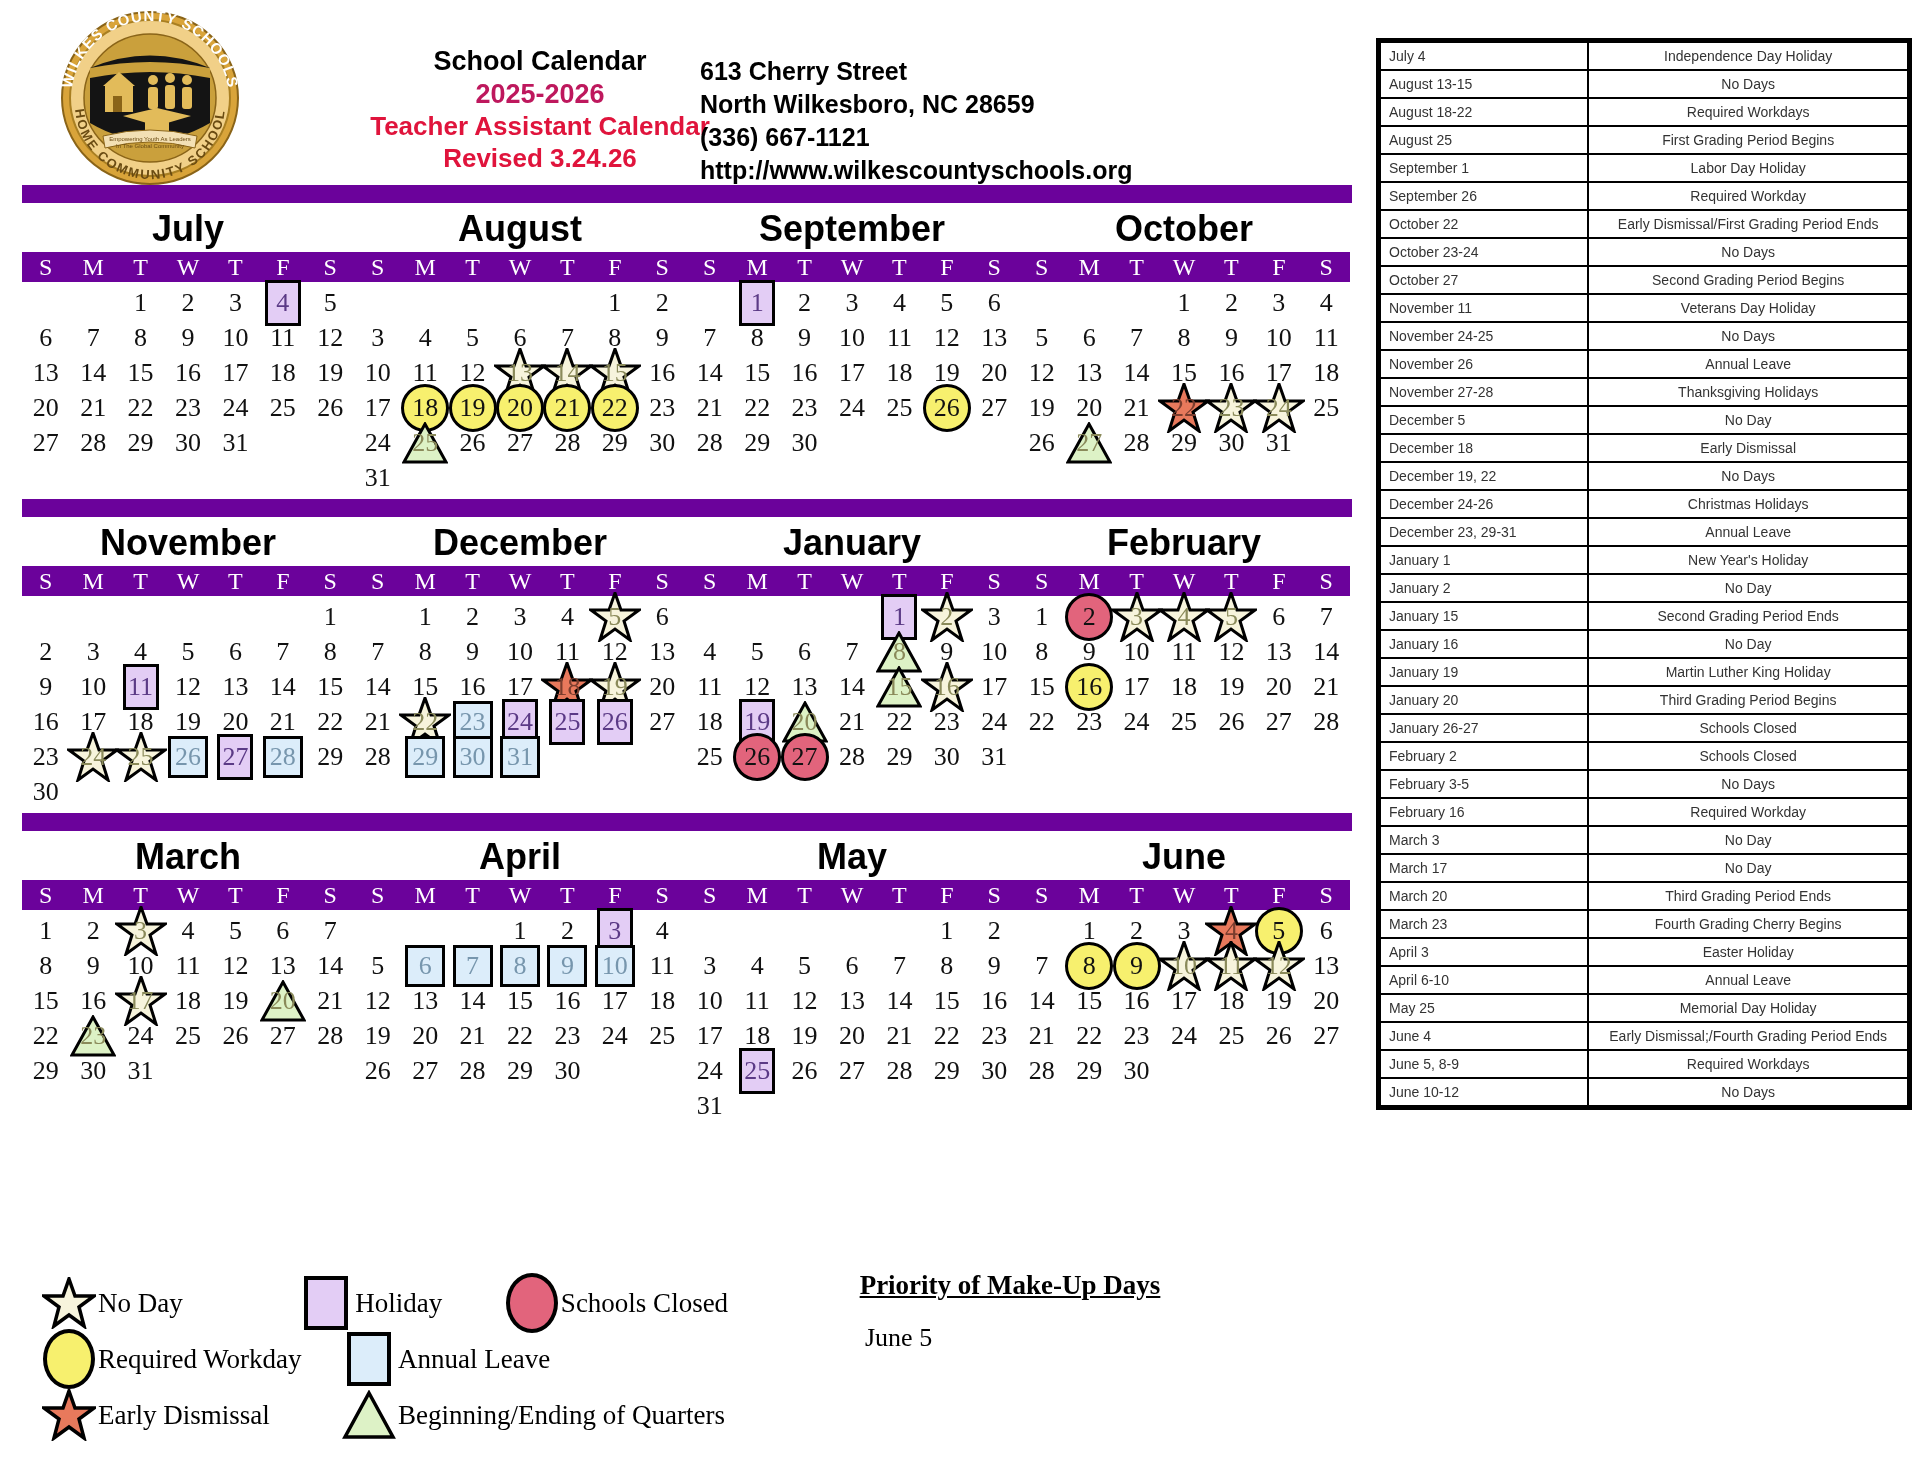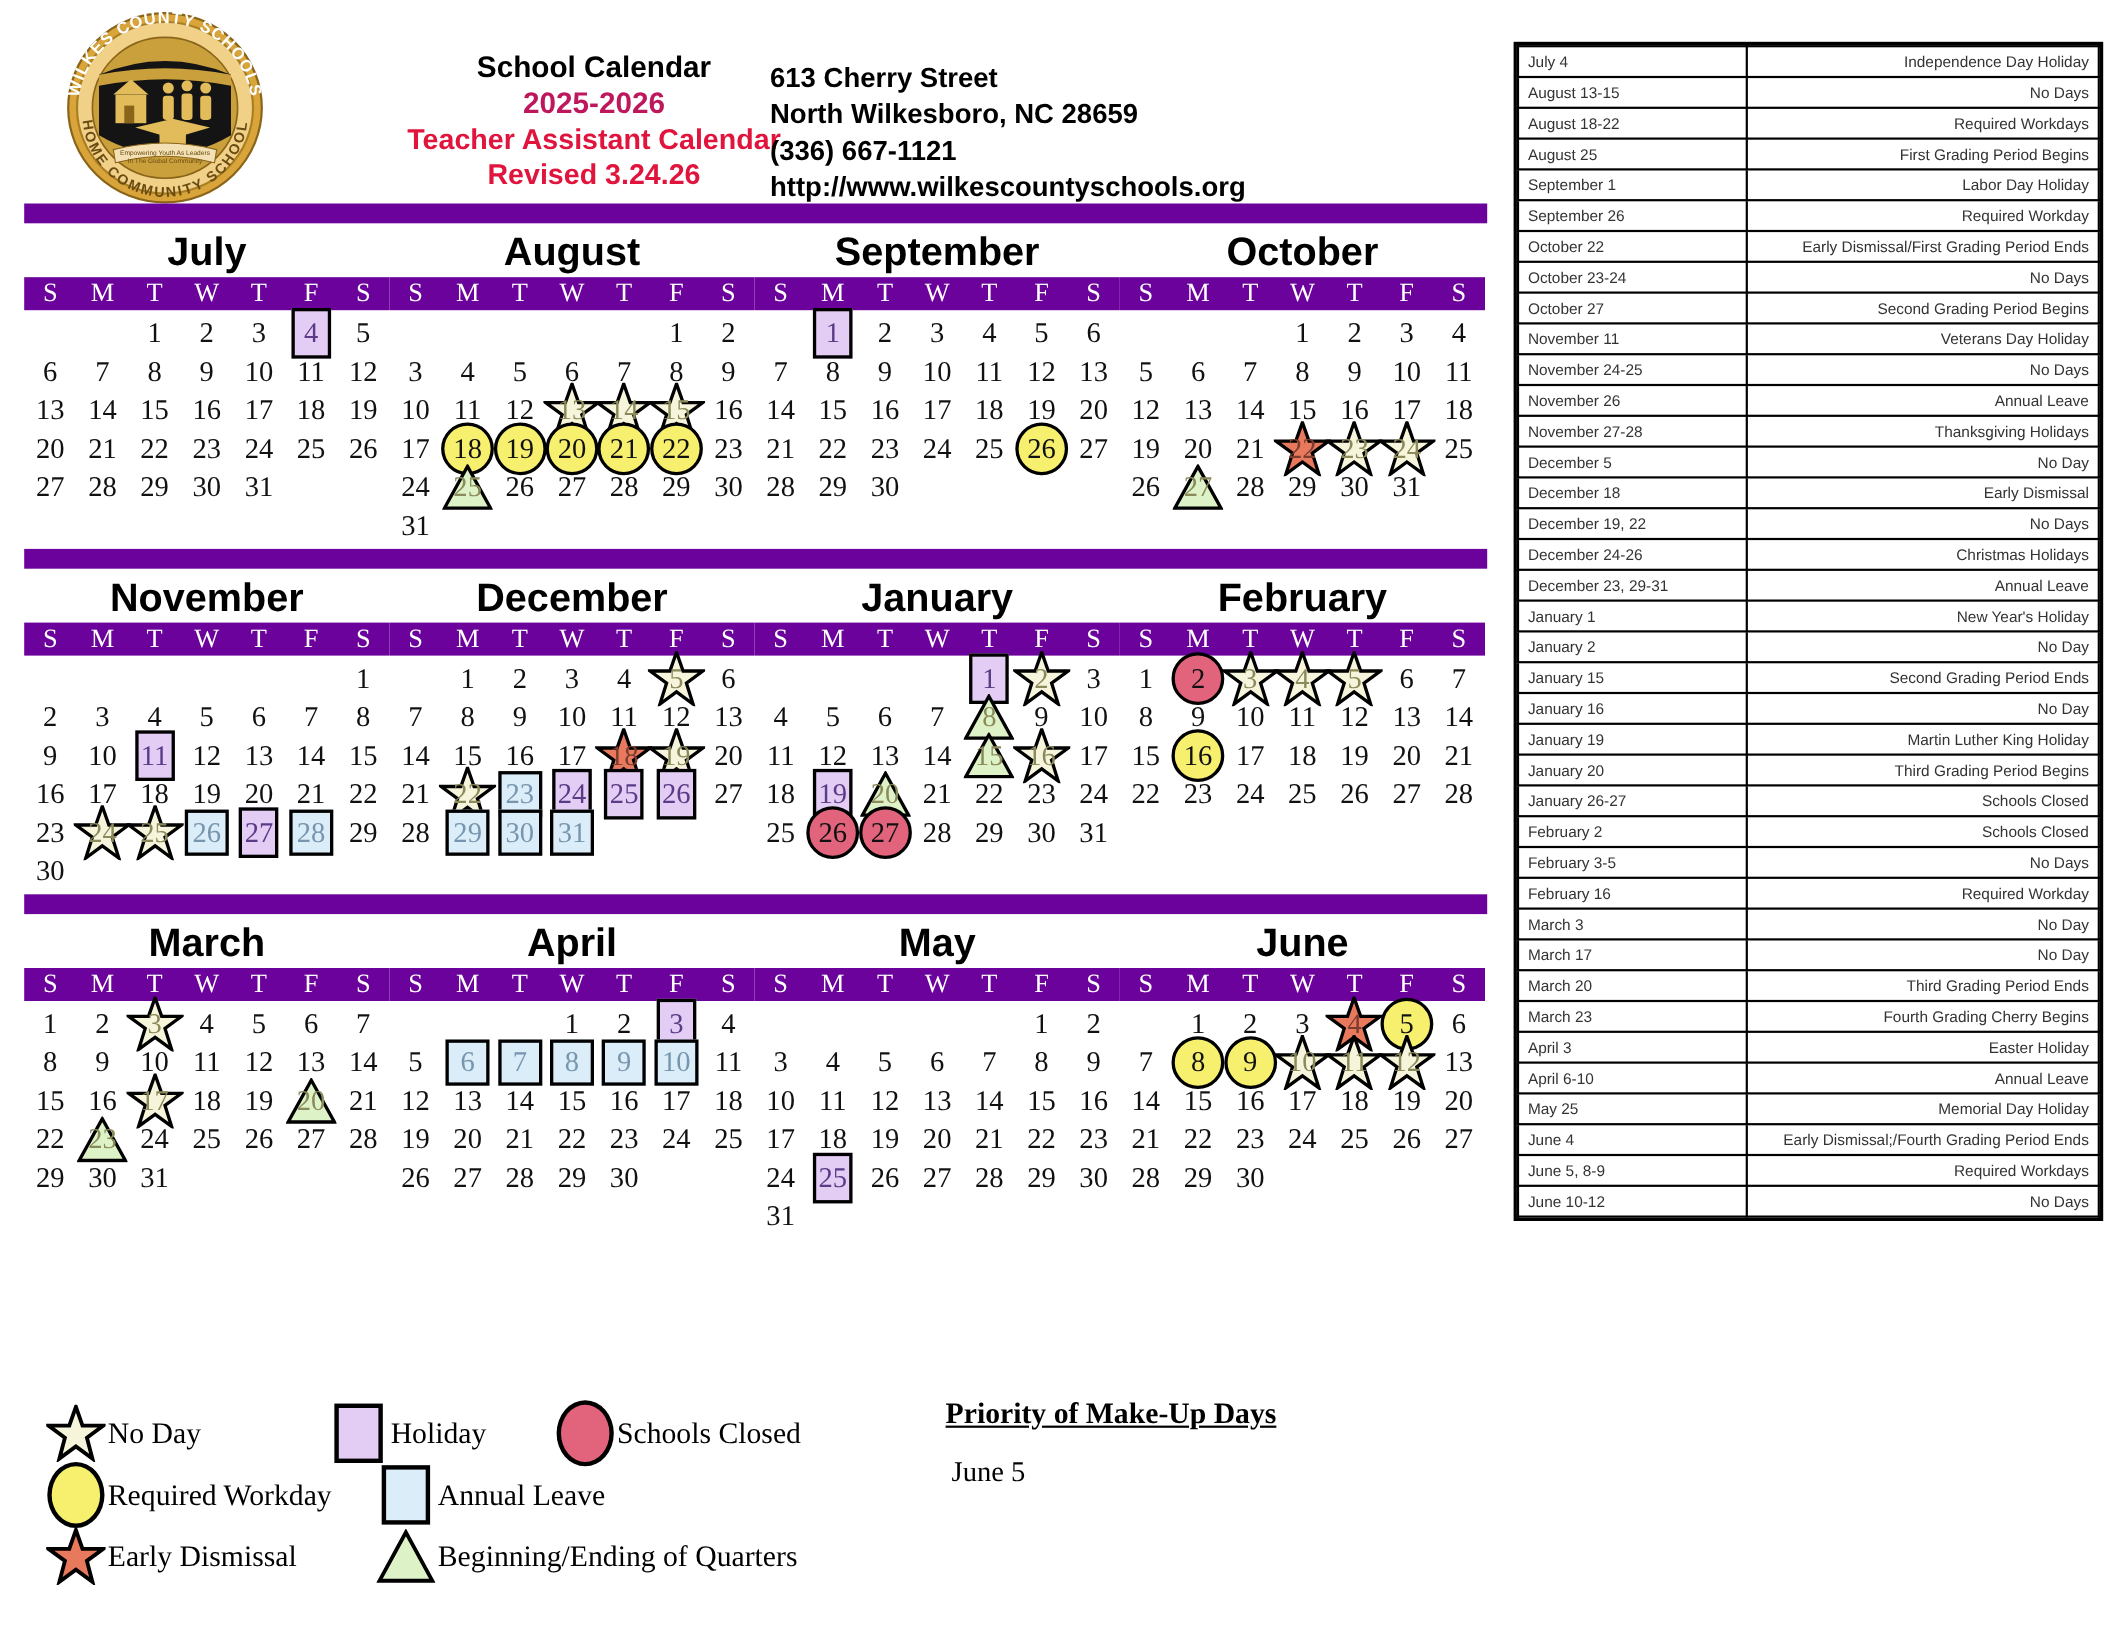--- a/index.html
+++ b/index.html
@@ -76,21 +76,21 @@
   .makeup .mu-item{font-size:26px;font-family:"Liberation Serif", serif;color:#000;
     margin-top:22px;padding-left:20px;}
 
   
   .sidetable{position:absolute;left:1376px;top:38px;width:530px;
     border:3px solid #000;border-collapse:collapse;}
   table.evt{border-collapse:collapse;width:530px;}
   table.evt td{border:2px solid #000;font-family:"Liberation Sans", sans-serif;
     font-size:14px;color:#333;padding:5px 8px;vertical-align:middle;}
   table.evt td.date{width:205px;text-align:left;}
-  table.evt td.desc{width:325px;text-align:right;}
+  table.evt td.desc{width:325px;text-align:center;}
 </style>
 </head>
 <body>
 
 <div class="page">
 
   <div class="header">
     <div class="logo">
       <svg width="210" height="180" viewBox="0 0 210 180">
         <ellipse cx="105" cy="90" rx="88" ry="86" fill="#d9a43a" stroke="#8a6418" stroke-width="2"></ellipse>

